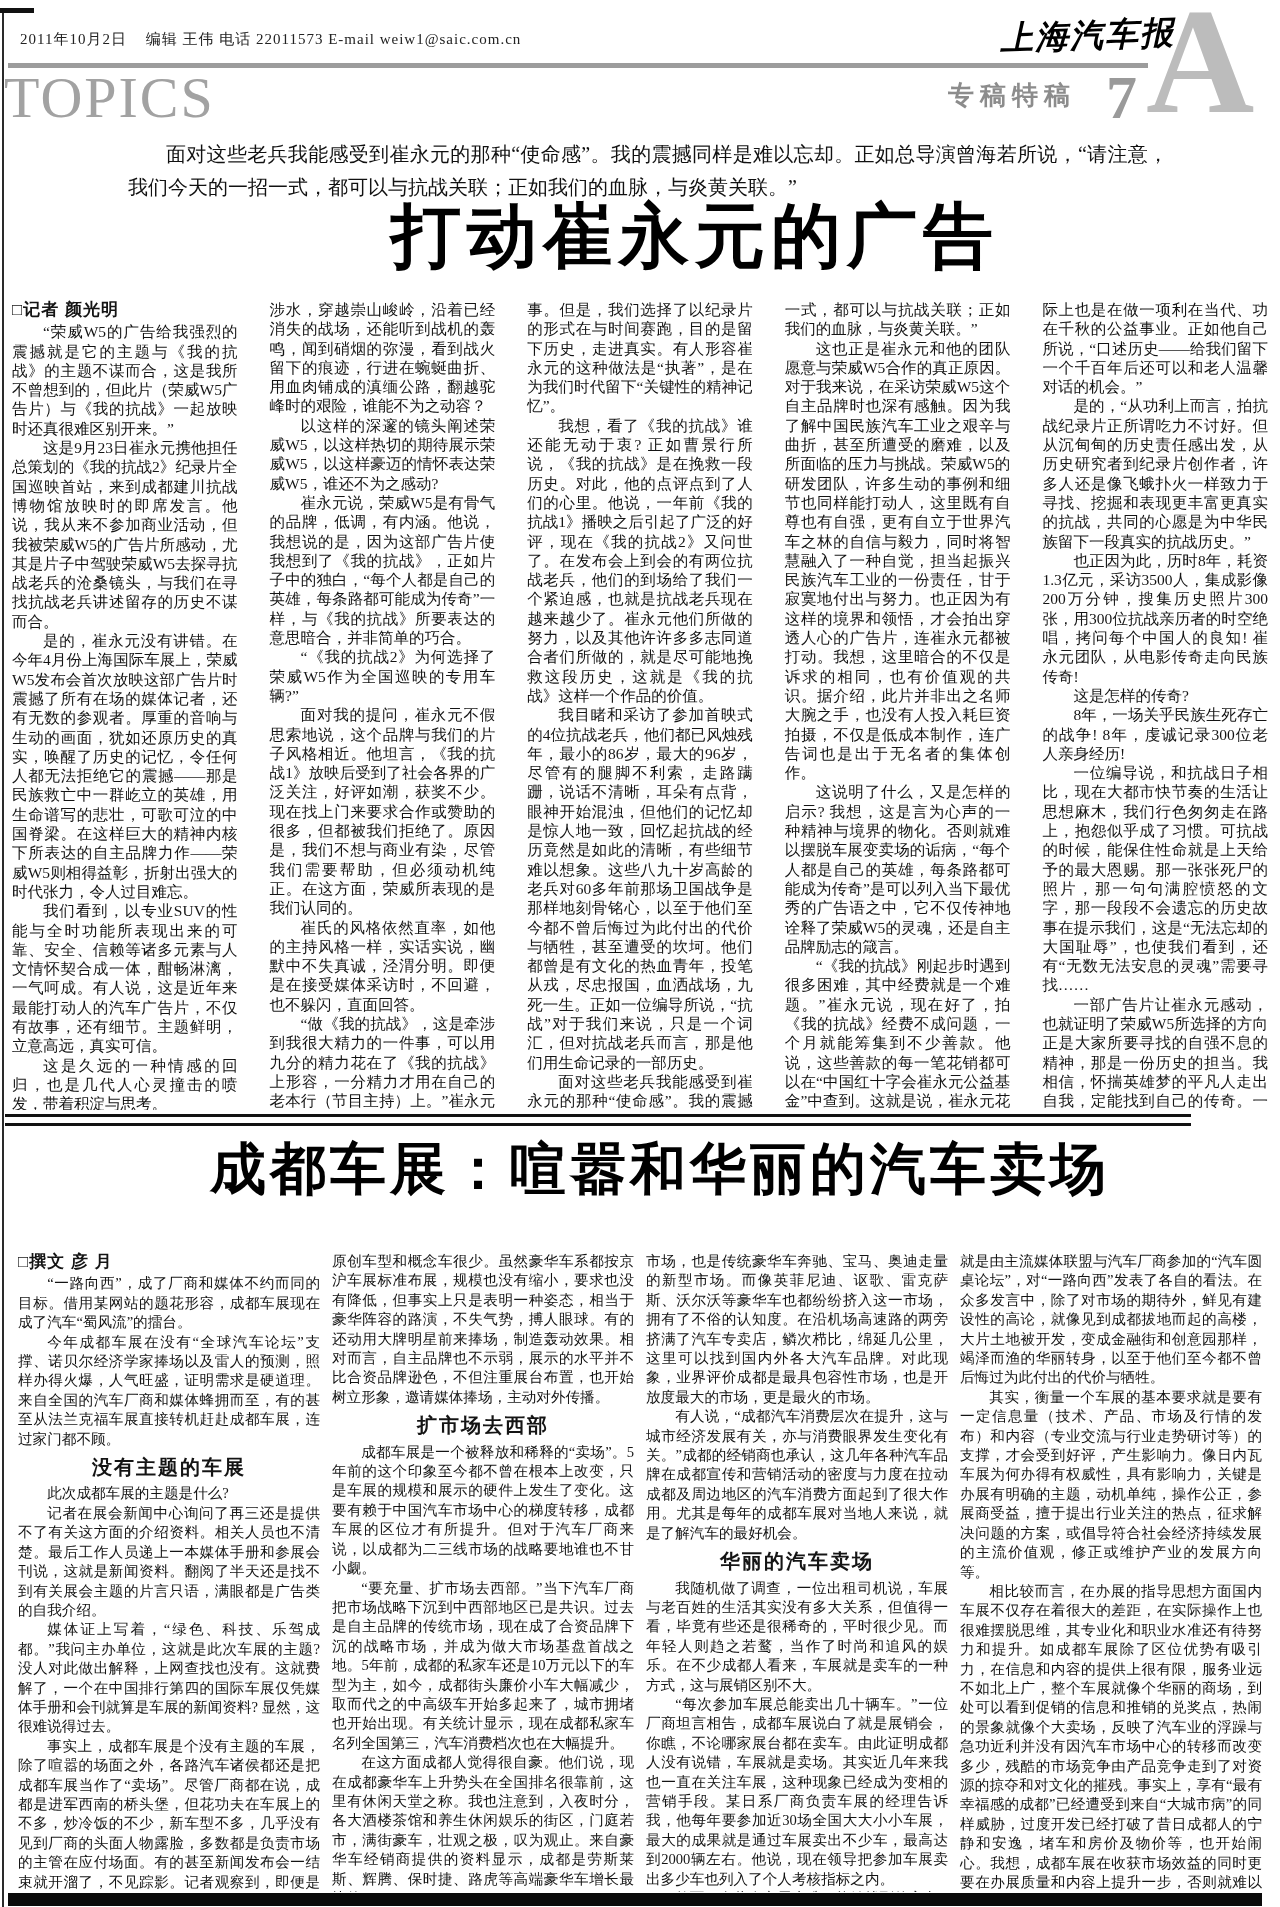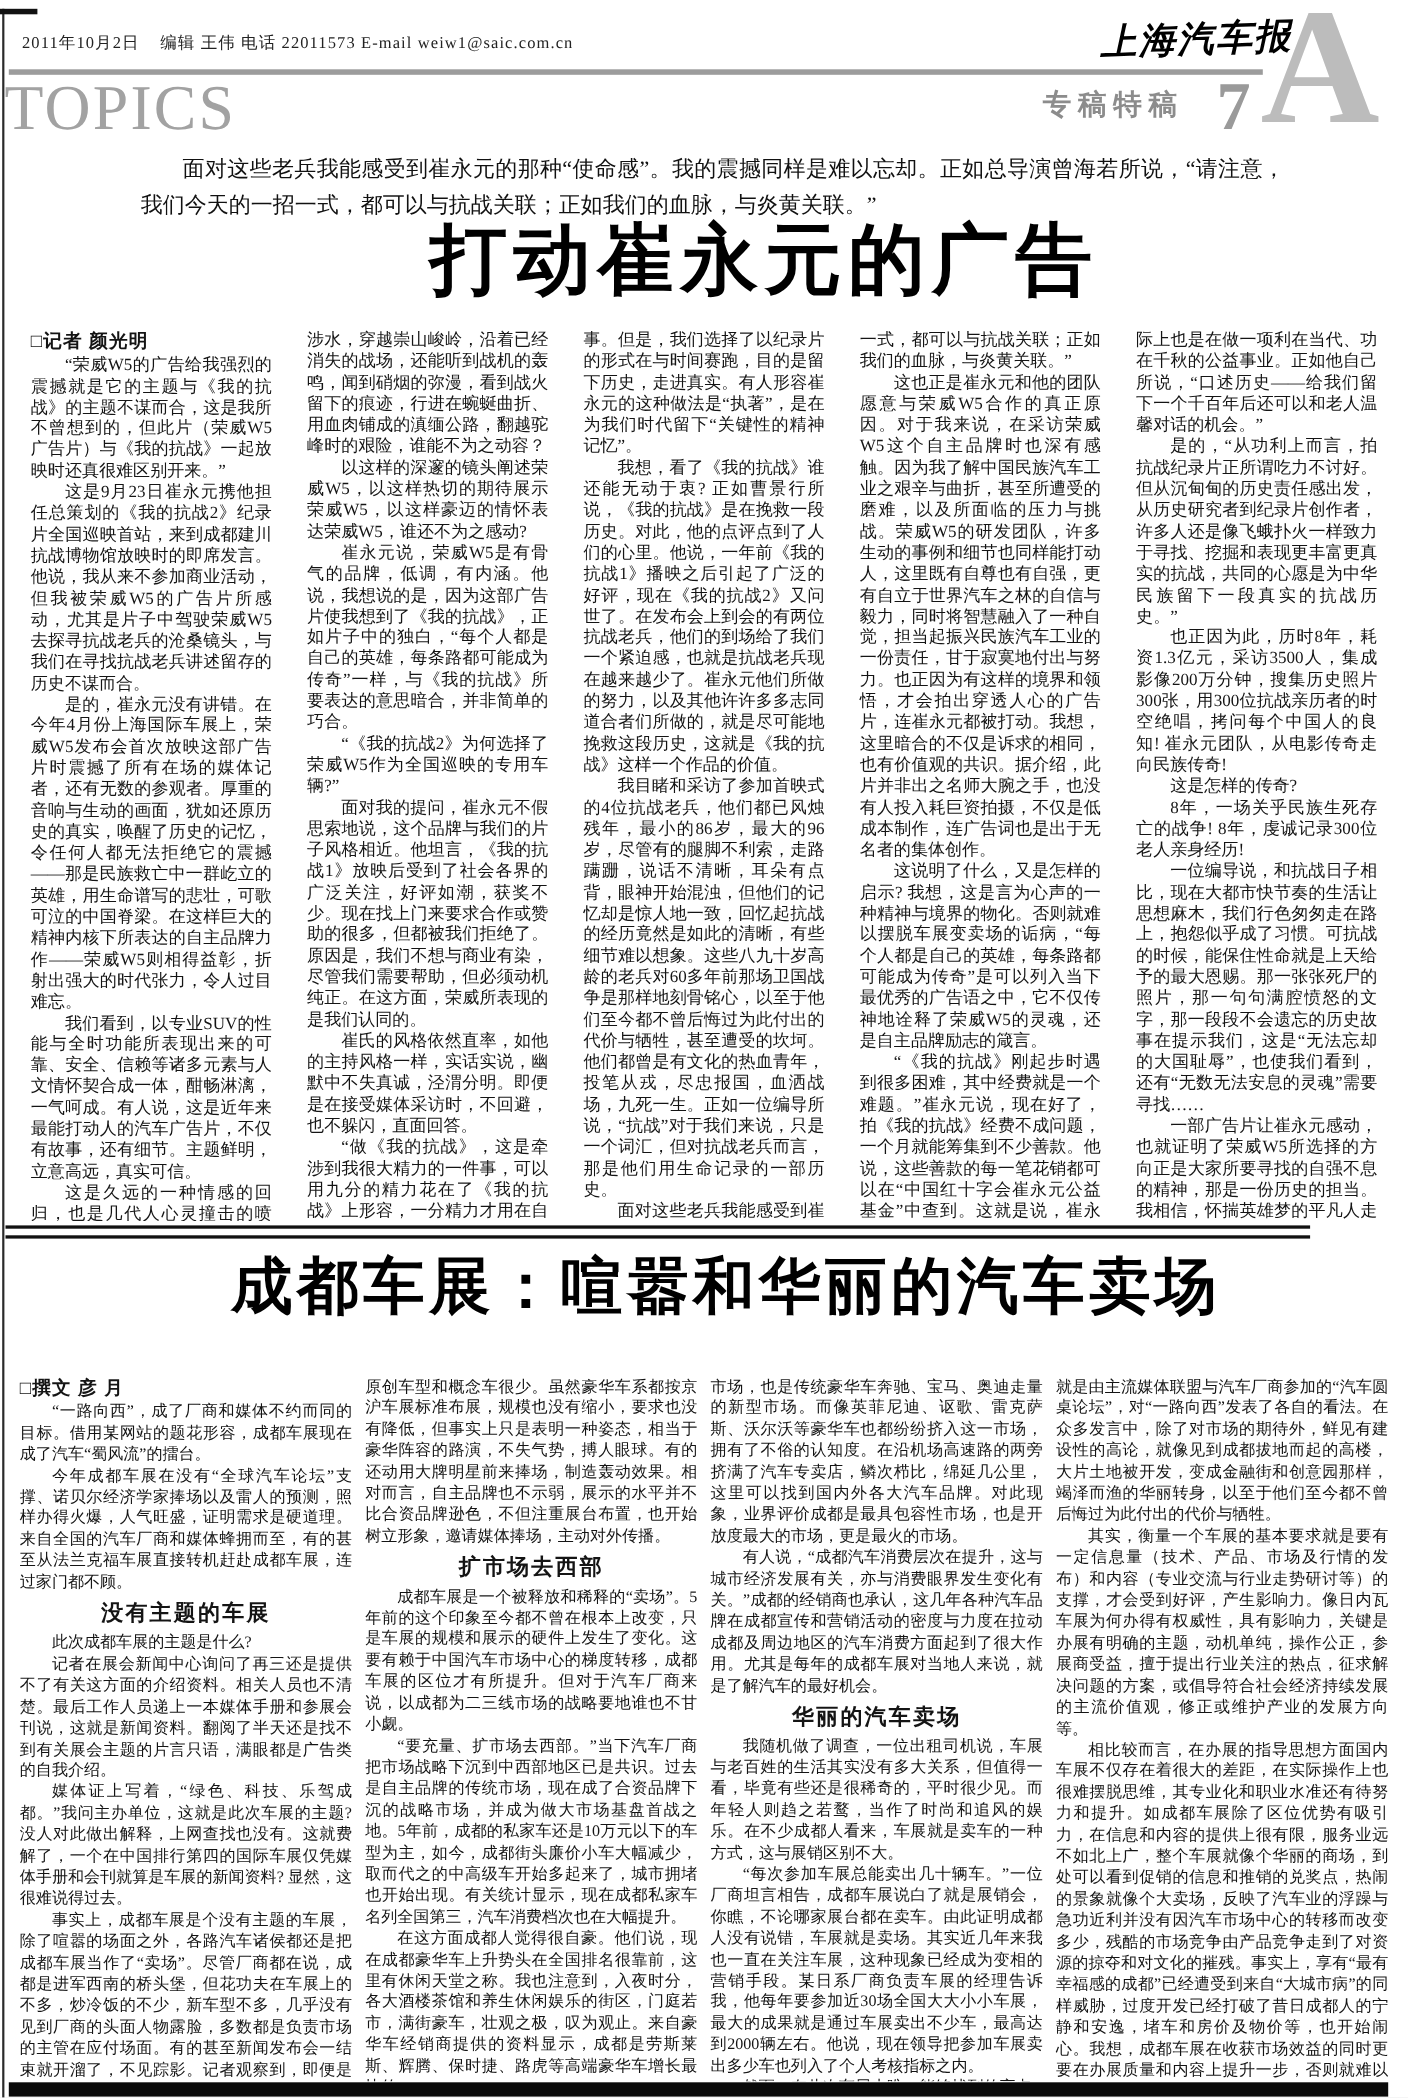--- a/index.html
+++ b/index.html
@@ -19,21 +19,21 @@
   #section-cn{position:absolute;left:948px;top:78px;font-size:26px;font-weight:bold;color:#8c8c8c;letter-spacing:6px;}
   #page-digit{position:absolute;left:1106px;top:62px;font-size:62px;color:#9a9a9a;font-weight:bold;}
   #page-letter{position:absolute;left:1146px;top:-14px;font-size:150px;color:#bcbcbc;font-weight:bold;line-height:1;}
   
   #intro{position:absolute;left:128px;top:138px;width:1040px;font-size:20px;line-height:33px;
          text-indent:38px;color:#111;text-align:justify;}
   #headline1{position:absolute;left:0;top:190px;width:1390px;text-align:center;
              font-family:"Liberation Sans","DejaVu Sans",sans-serif;font-weight:900;
              font-size:70px;letter-spacing:6px;color:#000;white-space:nowrap;}
   .body-cols{position:absolute;display:flex;box-sizing:border-box;overflow:hidden;}
-  #article1-cols{left:0;top:300px;width:1280px;height:810px;padding:0 28px;gap:32px;}
+  #article1-cols{left:0;top:300px;width:1280px;height:810px;padding:0 12px;gap:32px;}
   #article1-cols .col{flex:1;font-size:15.5px;line-height:19.3px;text-align:justify;}
   #article2-cols{left:0;top:1212px;width:1280px;height:680px;padding:0 18px;gap:12px;}
   #article2-cols .col{flex:1;font-size:14.6px;line-height:19.4px;text-align:justify;margin-top:40px;}
   .para{text-indent:2em;margin:0;}
   .para.cont{text-indent:0;}
   .para.byline{text-indent:0;font-weight:bold;font-size:17px;margin-bottom:3px;
                font-family:"Liberation Sans","DejaVu Sans",sans-serif;letter-spacing:1px;}
   .para.sub{text-indent:0;text-align:center;font-weight:bold;font-size:20px;letter-spacing:2px;
             margin:9px 0 7px 0;font-family:"Liberation Sans","DejaVu Sans",sans-serif;}
   

